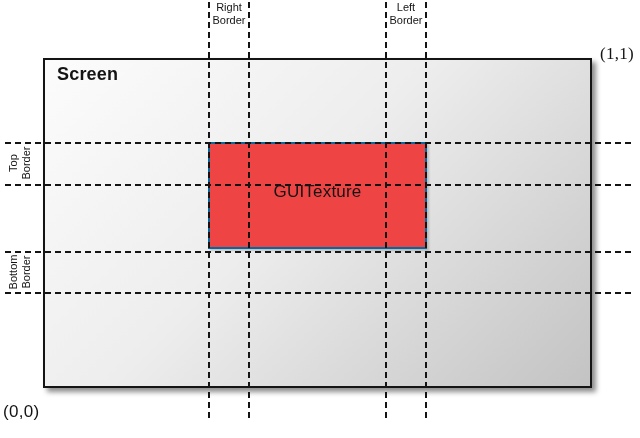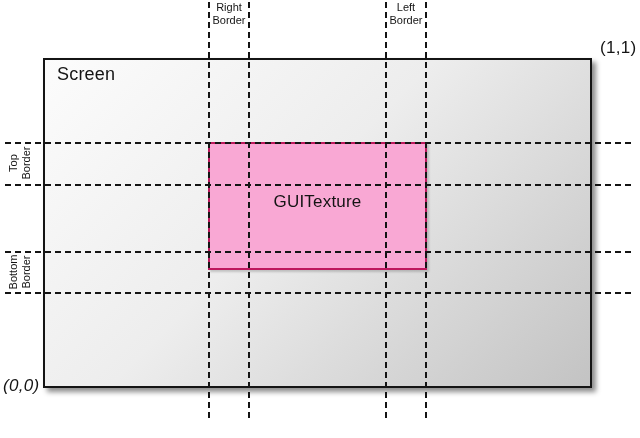--- a/index.html
+++ b/index.html
@@ -18,36 +18,37 @@
 
   
   #screen-rect {
     position: absolute;
     left: 43px; top: 58px;
     width: 549px; height: 330px;
     box-sizing: border-box;
     border: 2px solid #141414;
     background: linear-gradient(135deg, #fcfcfc 0%, #ededed 45%, #c3c3c3 100%);
     box-shadow: 4px 4px 5px rgba(0,0,0,0.45);
+    font-weight: bold;
   }
   #screen-label {
     position: absolute;
     left: 12px; top: 4px;
     font-size: 18px;
     letter-spacing: 0.2px;
   }
 
   
   #gui-rect {
     position: absolute;
     left: 208px; top: 142px;
-    width: 219px; height: 128px;
+    width: 219px; height: 107px;
     box-sizing: border-box;
-    border: 2px solid #be185d;
-    background: #f9a8d4;
+    border: 2px solid #0369a1;
+    background: #ef4444;
     box-shadow: 2px 2px 2px rgba(0,0,0,0.18);
     display: flex;
     align-items: center;
     justify-content: center;
   }
   #gui-label {
     font-size: 17px;
     margin-top: -8px;
     letter-spacing: 0.2px;
   }
@@ -99,22 +100,22 @@
   }
   #top-border-label    { top: 150px; }
   #bottom-border-label { top: 259px; }
 
   
   .coord-label {
     position: absolute;
     font-size: 17px;
     letter-spacing: 0.3px;
   }
-  #origin-label { left: 3px;   top: 376px; font-style: italic; }
-  #unit-label   { left: 600px; top: 38px;  }
+  #origin-label { left: 3px;   top: 402px; }
+  #unit-label   { left: 600px; top: 44px; font-family: Liberation Serif, serif;  }
 </style>
 </head>
 <body>
 
 <div id="diagram">
 
   <div id="screen-rect">
     <div id="screen-label">Screen</div>
   </div>
 

